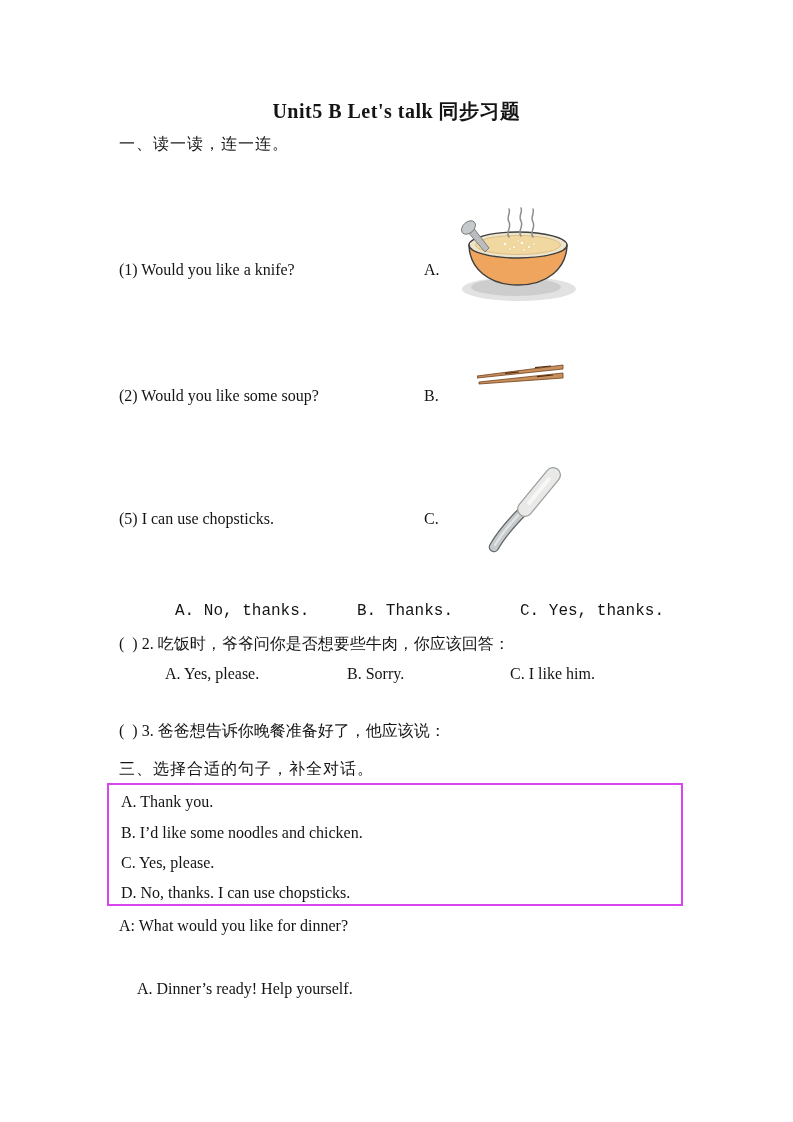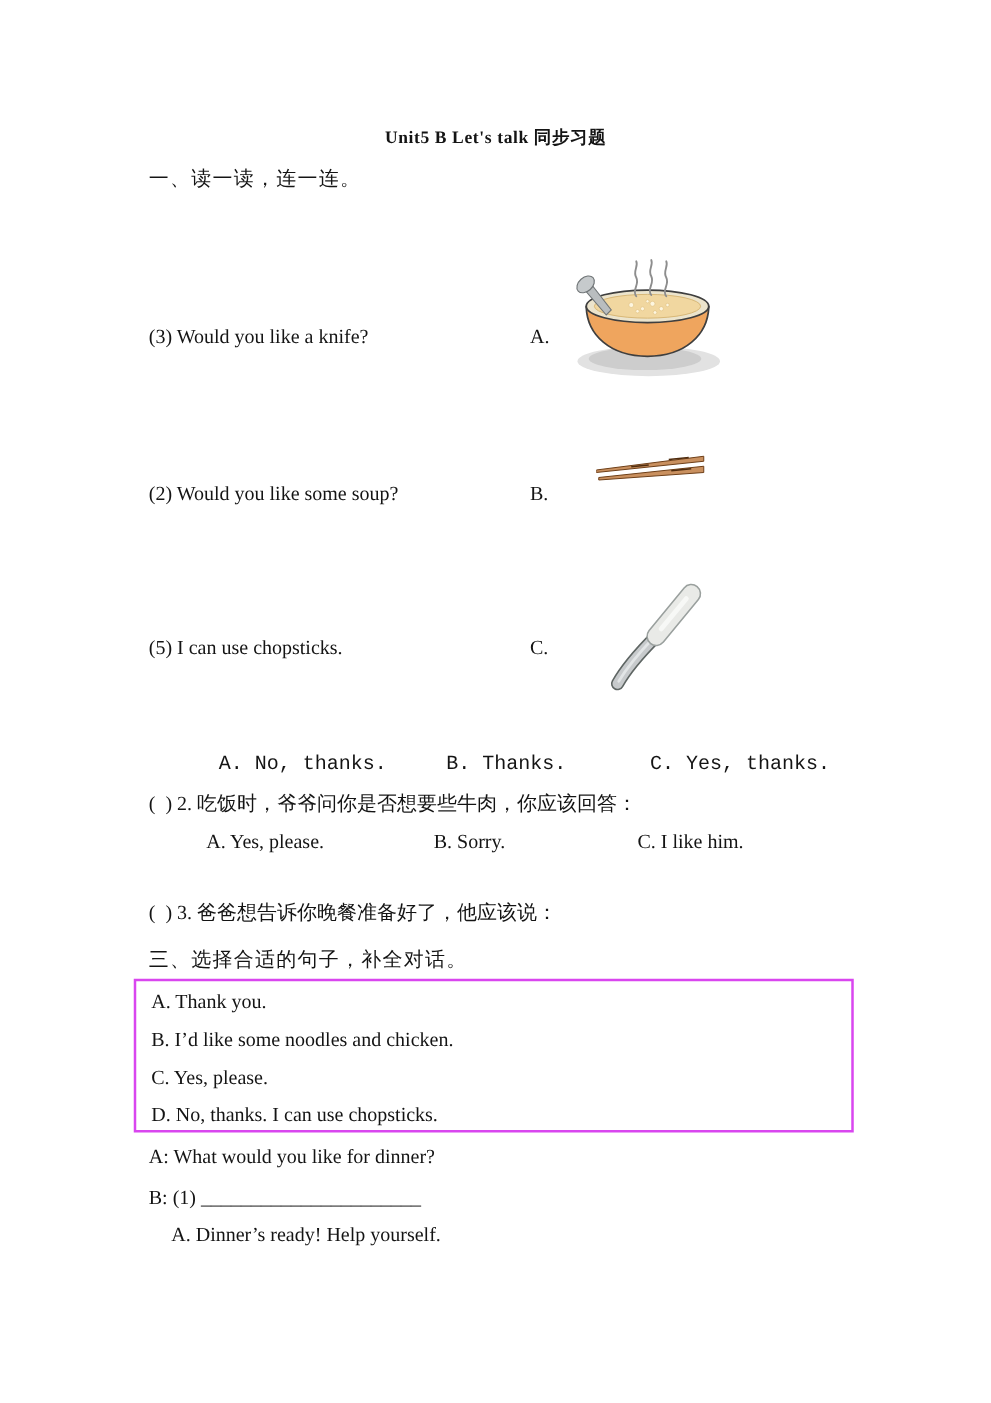--- a/index.html
+++ b/index.html
@@ -2,21 +2,21 @@
 <html><head>
 <meta charset="utf-8">
 <style>
   html,body{margin:0;padding:0;background:#888;}
   .page{
     position:relative;width:793px;height:1122px;background:#ffffff;
     font-family:"Liberation Serif","DejaVu Serif",serif;
     font-size:16px;color:#141414;overflow:hidden;margin:0 auto;
   }
   .abs{position:absolute;white-space:pre;line-height:20px;}
-  .title{font-weight:bold;font-size:14px;text-align:center;width:793px;letter-spacing:.5px;}
+  .title{font-weight:bold;font-size:20px;text-align:center;width:793px;letter-spacing:.5px;}
   .cn{letter-spacing:1px;}
   .optrow{position:absolute;width:600px;height:20px;}
   .optrow span{position:absolute;top:0;white-space:pre;}
   .box{
     position:absolute;left:107px;top:783px;width:572px;height:119px;
     border:2px solid #d946ef;background:#fff;
   }
   .box .bline{position:absolute;left:12px;white-space:pre;line-height:20px;}
   svg{display:block;}
 </style>
@@ -49,21 +49,21 @@
       <polygon points="27,45 9,24 14,19 31,41" fill="#b9bdbf" stroke="#707577" stroke-width="0.9"></polygon>
       <ellipse cx="10.5" cy="20.5" rx="8" ry="5.5" transform="rotate(-42 10.5 20.5)" fill="#c6cacc" stroke="#707577" stroke-width="0.9"></ellipse>
       <g fill="none" stroke="#8d8d8d" stroke-width="1.5" stroke-linecap="round">
         <path d="M51,30 C47,25 54,21 51,15 C48,10 53,6 51,2"></path>
         <path d="M63,29 C59,24 66,20 63,14 C60,9 65,5 63,1"></path>
         <path d="M75,30 C71,25 78,21 75,15 C72,10 77,6 75,2"></path>
       </g>
     </svg>
   </div>
 
-  <div class="abs" style="left:119px;top:260px;">(3) Would you like a knife?</div>
+  <div class="abs" style="left:119px;top:260px;">(1) Would you like a knife?</div>
   <div class="abs" style="left:424px;top:260px;">A.</div>
 
   <div class="abs" style="left:477px;top:323px;">
     <svg width="88" height="26" viewBox="0 0 88 26">
       <polygon points="0,13 86,2 86,6 0,15" fill="#c9905f" stroke="#6e3f18" stroke-width="0.8"></polygon>
       <polygon points="2,19 86,10 86,15 2,21" fill="#c9905f" stroke="#6e3f18" stroke-width="0.8"></polygon>
       <path d="M58,4.6 L74,3 M28,10.4 L42,9 M60,13.6 L76,12" stroke="#4f2c0e" stroke-width="1.2" fill="none"></path>
     </svg>
   </div>
 
@@ -103,16 +103,15 @@
   <div class="abs cn" style="left:119px;top:759px;">三、选择合适的句子，补全对话。</div>
 
   <div class="box">
     <div class="bline" style="top:7px;">A. Thank you.</div>
     <div class="bline" style="top:38px;">B. I’d like some noodles and chicken.</div>
     <div class="bline" style="top:68px;">C. Yes, please.</div>
     <div class="bline" style="top:98px;">D. No, thanks. I can use chopsticks.</div>
   </div>
 
   <div class="abs" style="left:119px;top:916px;">A: What would you like for dinner?</div>
-  <div class="abs" style="left:119px;top:949px;">B: (1) ______________________</div>
   <div class="abs" style="left:119px;top:979px;margin-left:18px;">A. Dinner’s ready! Help yourself.</div>
 
 </div>
 
 </body></html>

